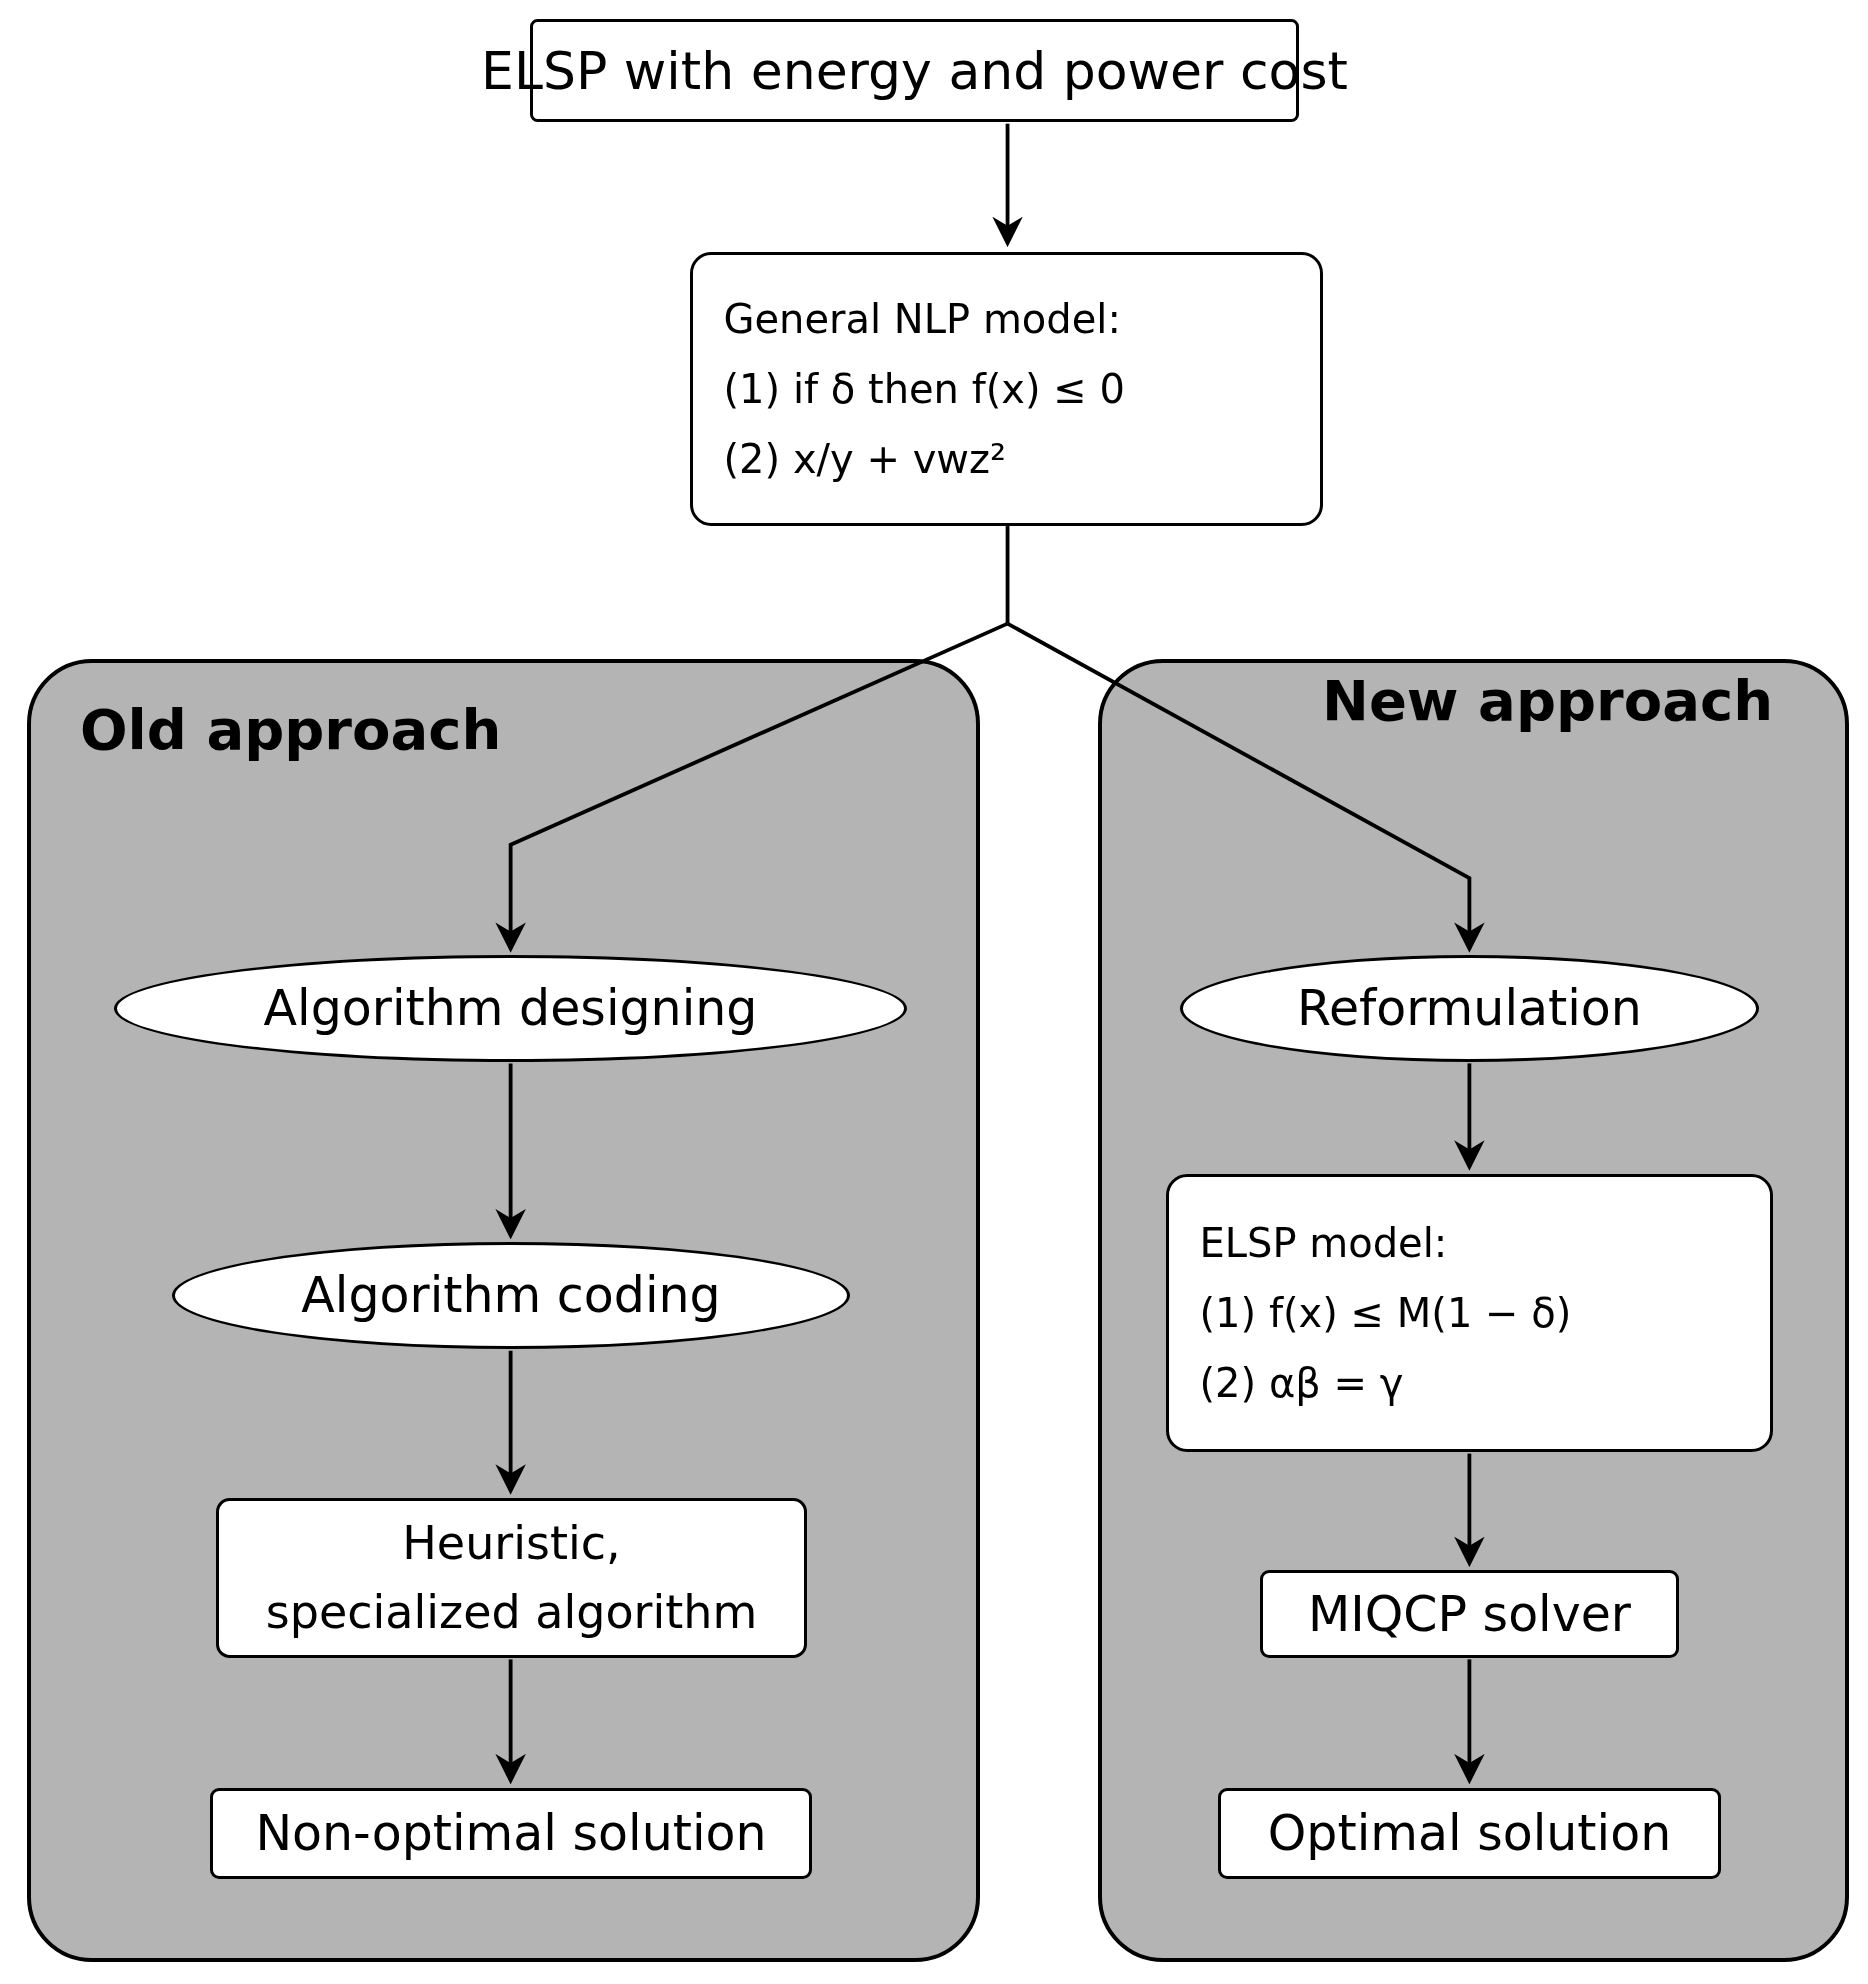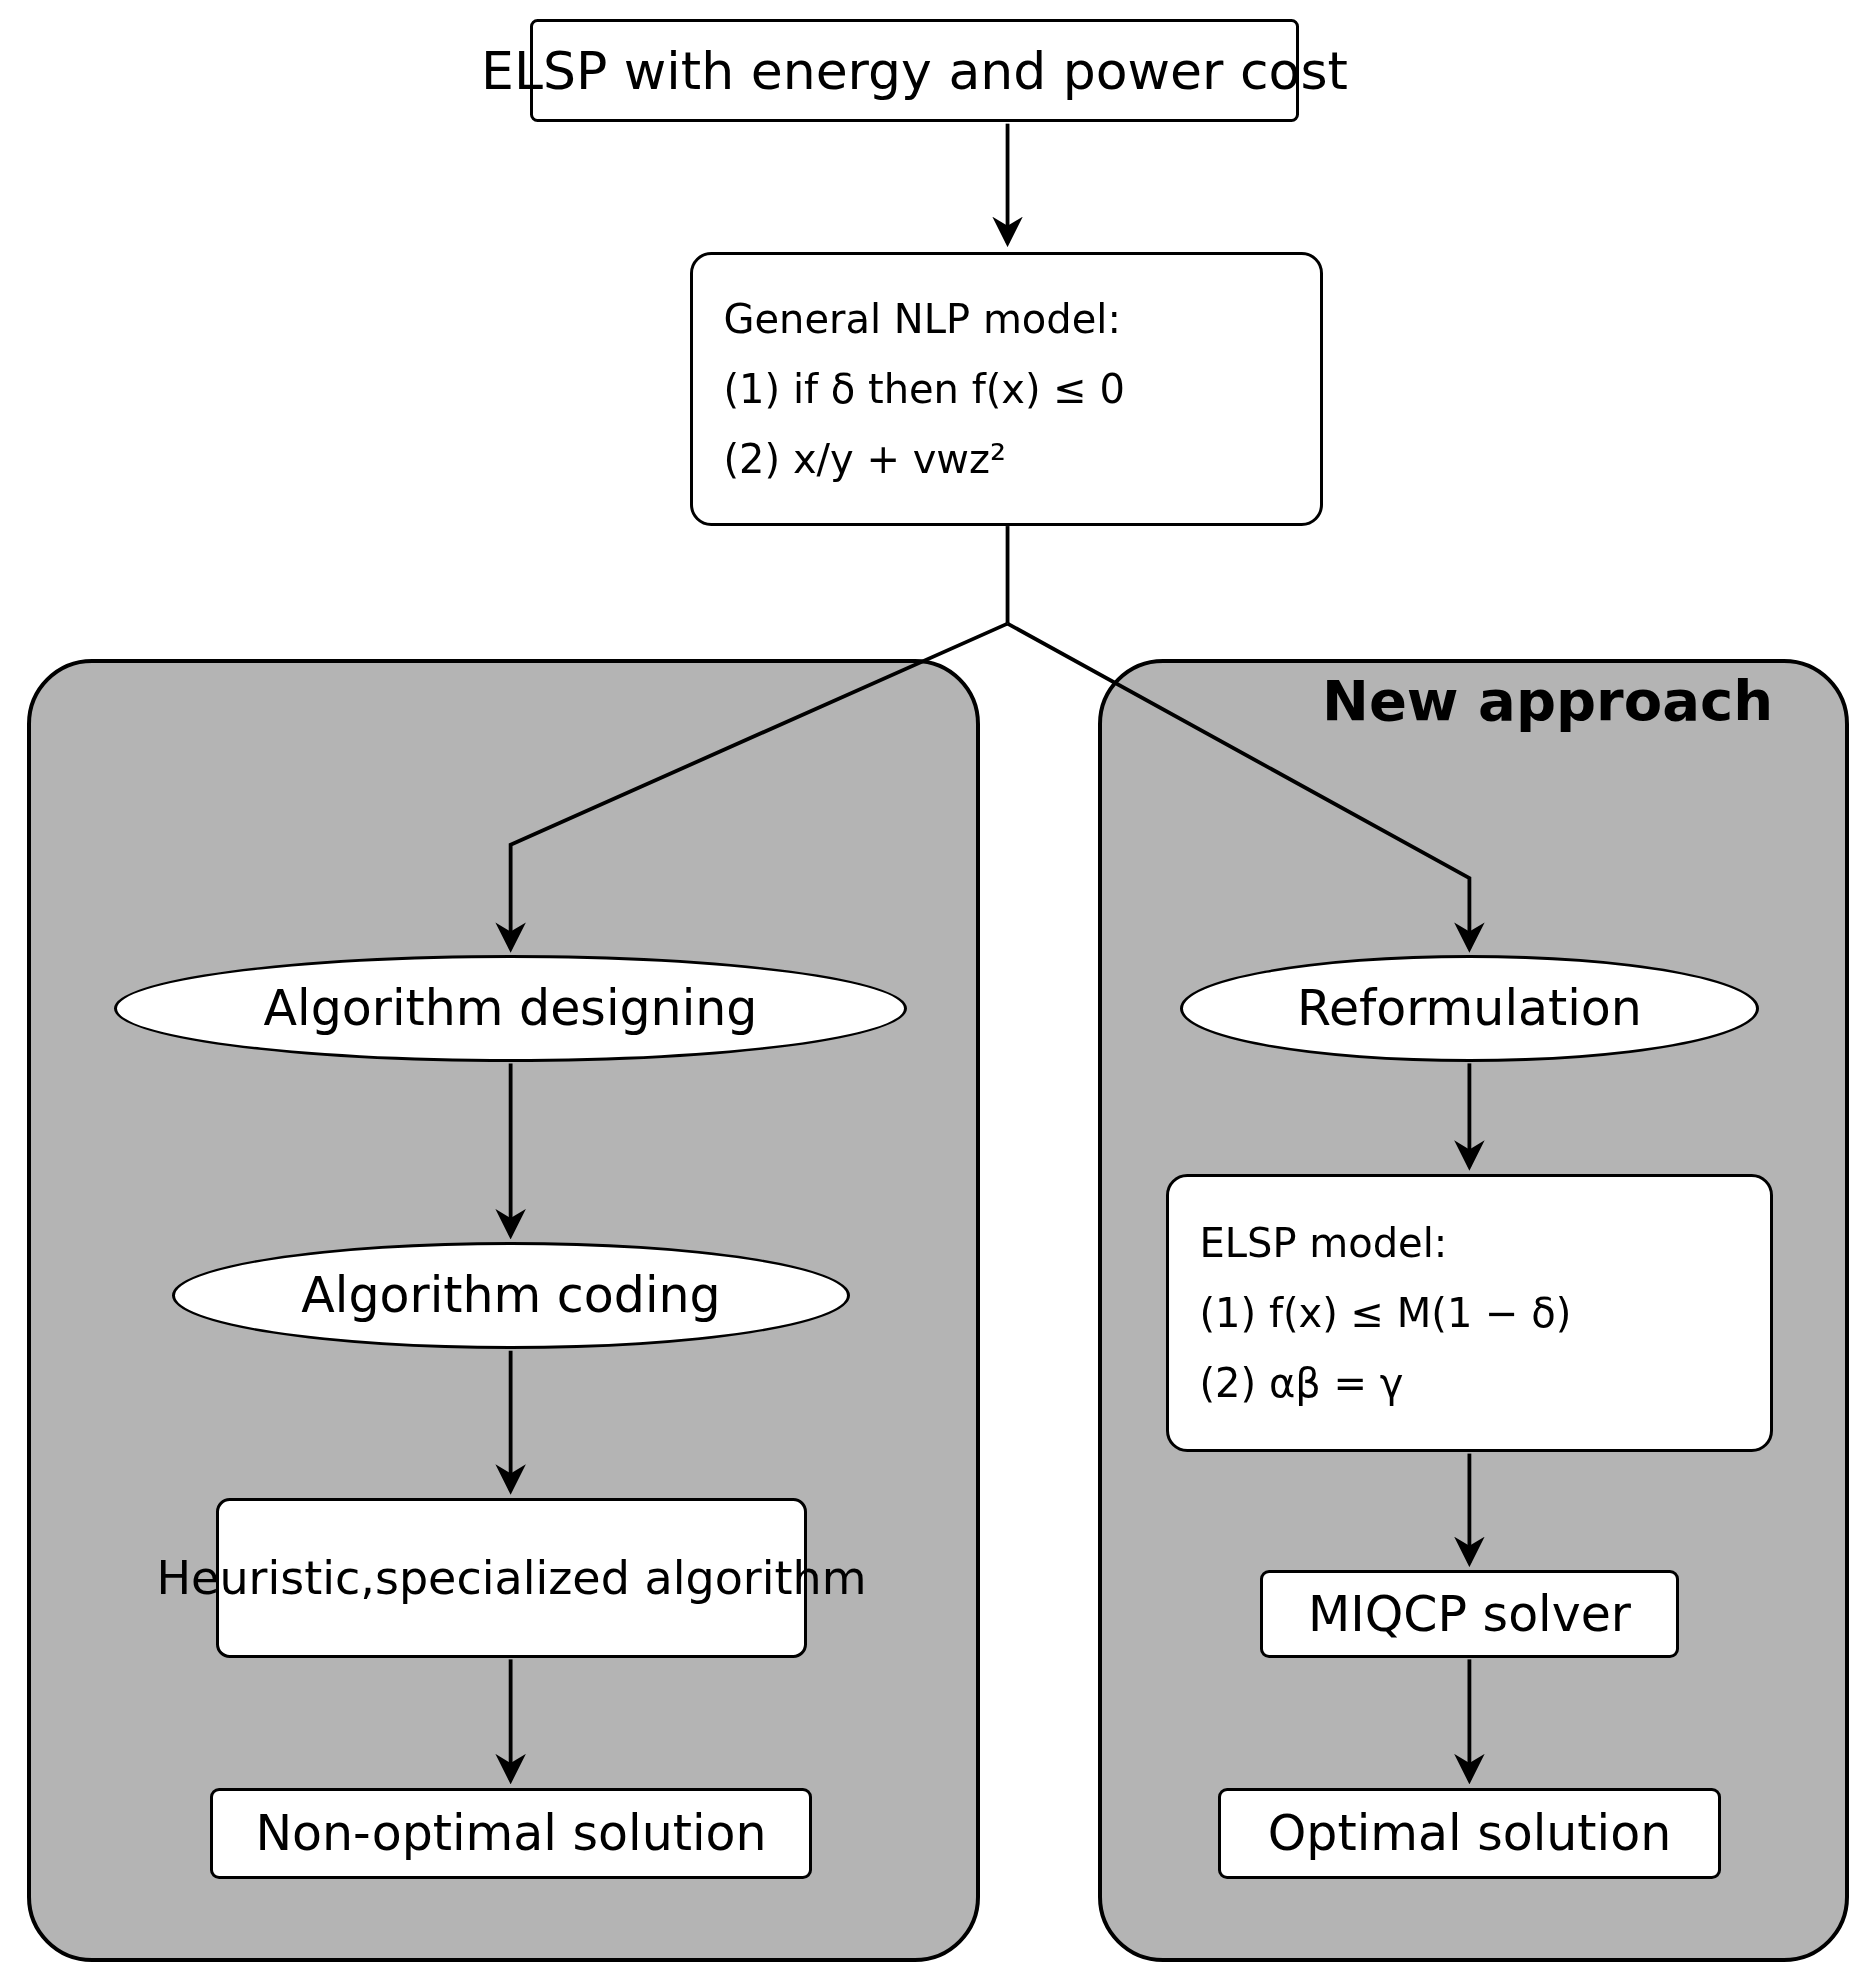--- a/index.html
+++ b/index.html
@@ -47,30 +47,31 @@
     white-space: nowrap;
   }
   .rect-node   { border-radius: 9.1px; font-size: 49px; }
   .top-node    { border-radius: 7.6px; font-size: 52px; }
   .big-node    { border-radius: 21.3px; font-size: 40px;
                  flex-direction: column; align-items: flex-start;
                  justify-content: center; text-align: left;
                  padding: 0 30.5px; line-height: 1.75; }
   .ellipse-node{ border-radius: 50%; border-width: 3px; font-size: 49px; }
   .multiline-node { border-radius: 13.7px; font-size: 46px;
-                    flex-direction: row; line-height: 1.5; }
+                    flex-direction: column; line-height: 1.5; }
 </style>
 </head>
 <body>
 
 <div id="canvas">
 
   <div class="layer-containers">
     <div class="approach-container" style="left:27px; top:659px; width:953px; height:1303px;"></div>
     <div class="approach-container" style="left:1098px; top:659px; width:751px; height:1303px;"></div>
+    <div class="approach-title" style="left:80px; top:697px;">Old approach</div>
     <div class="approach-title" style="right:95px; top:668px;">New approach</div>
   </div>
 
   <svg class="layer-connectors" width="1868" height="1985" viewBox="0 0 2451 2604">
     <defs>
       <marker id="arrow" viewBox="0 0 10 10" refX="8.5" refY="5" markerWidth="8" markerHeight="8" orient="auto-start-reverse">
         <path d="M 0 0 L 10 5 L 0 10 L 3 5 Z" fill="#000000"></path>
       </marker>
     </defs>
     <g stroke="#000000" stroke-width="5" fill="none">

